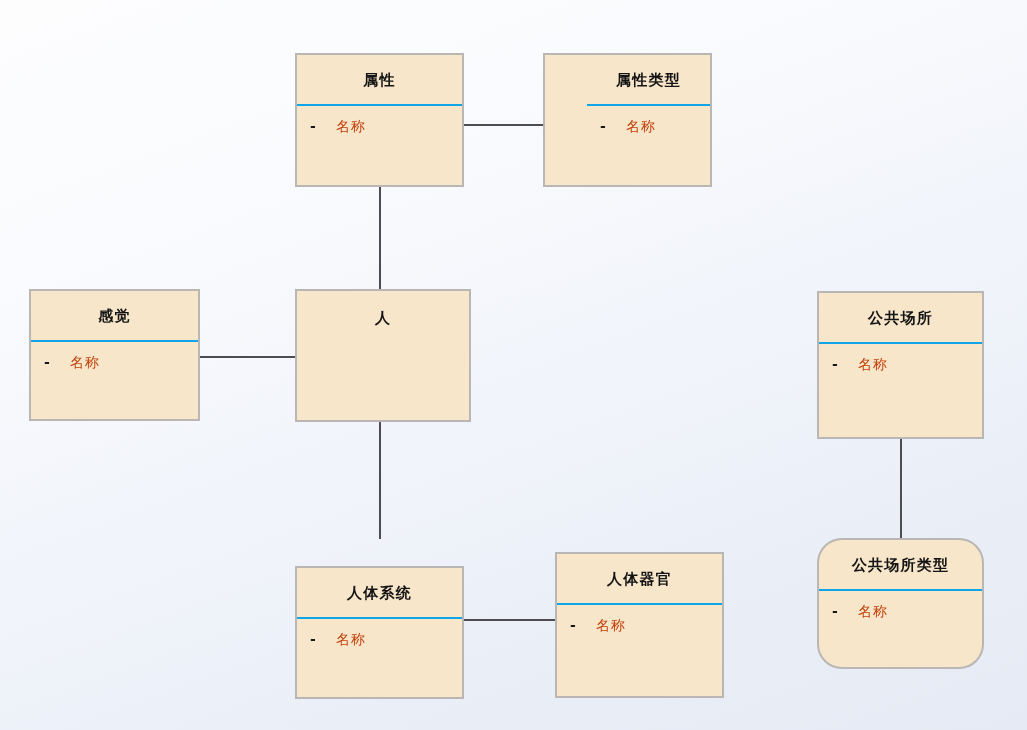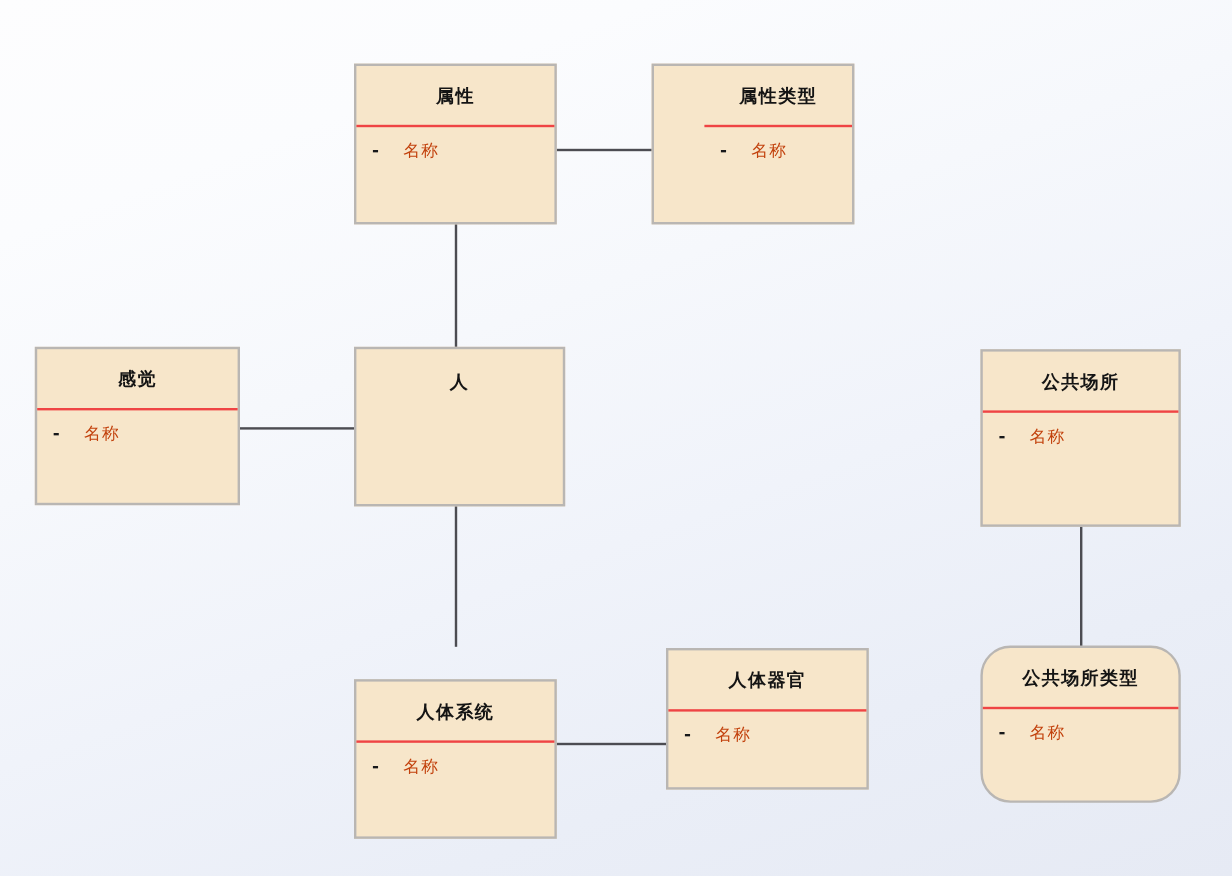--- a/index.html
+++ b/index.html
@@ -53,21 +53,21 @@
     font-weight: 700;
     font-size: 15px;
     letter-spacing: 1.2px;
     line-height: 1;
     padding-top: 18px;
     padding-bottom: 16px;
     white-space: nowrap;
   }
 
   .uml-class.has-divider .class-title {
-    border-bottom: 2px solid #ef4444;
+    border-bottom: 2px solid #0ea5e9;
   }
 
   .uml-class .attr-list {
     box-sizing: border-box;
     padding: 12px 0 0 0;
     margin: 0;
     list-style: none;
   }
 
   .uml-class .attr-row {
@@ -94,21 +94,21 @@
     letter-spacing: 1px;
   }
 
   
   #cls-attribute        { left: 295px; top: 53px;  width: 169px; height: 134px; }
   #cls-attribute-type   { left: 543px; top: 53px;  width: 169px; height: 134px; padding-left: 42px; }
   #cls-sense            { left: 29px;  top: 289px; width: 171px; height: 132px; }
   #cls-person           { left: 295px; top: 289px; width: 176px; height: 133px; }
   #cls-public-place     { left: 817px; top: 291px; width: 167px; height: 148px; }
   #cls-body-system      { left: 295px; top: 566px; width: 169px; height: 133px; }
-  #cls-body-organ       { left: 555px; top: 540px; width: 169px; height: 118px; }
+  #cls-body-organ       { left: 555px; top: 552px; width: 169px; height: 146px; }
   #cls-public-place-type{ left: 817px; top: 538px; width: 167px; height: 131px; border-radius: 25px; }
 
   
   #cls-person .class-title { padding-top: 20px; padding-bottom: 0; }
 
   
   #edge-attribute-attributetype { left: 463px; top: 124px; width: 81px; }
   #edge-attribute-person        { left: 379px; top: 186px; height: 104px; }
   #edge-sense-person            { left: 199px; top: 356px; width: 97px; }
   #edge-person-bodysystem       { left: 379px; top: 421px; height: 118px; }

